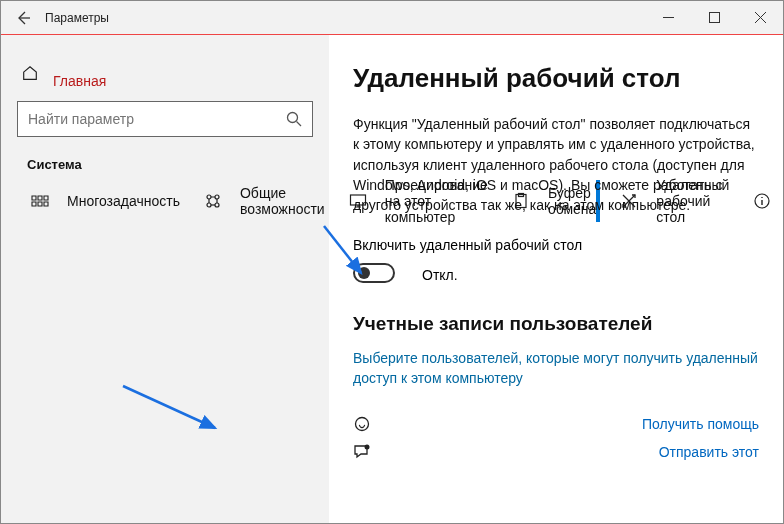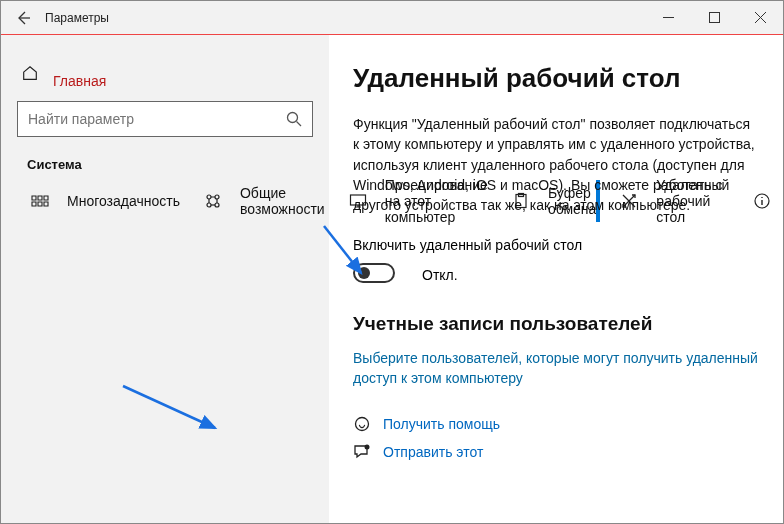--- a/index.html
+++ b/index.html
@@ -153,22 +153,23 @@
     color: #111;
   }
   .link {
     color: #0369a1;
     font-size: 14px;
     line-height: 1.4;
     display: block;
     margin-bottom: 4px;
   }
   .help-row {
-    display: flex; align-items: center; gap: 12px;
+    display: flex; align-items: center; 
     margin-top: 10px;
+    justify-content: space-between;
   }
   .help-row .hicon { width: 18px; height: 18px; color: #222; }
   .help-row .hlabel { color: #0067c0; font-size: 14px; }
   
   .arrow1, .arrow2 { position: absolute; pointer-events: none; }
   .arrow1 { left: 115px; top: 378px; }
   .arrow2 { left: 316px; top: 218px; }
   svg { display: block; }
 </style>
 </head>

